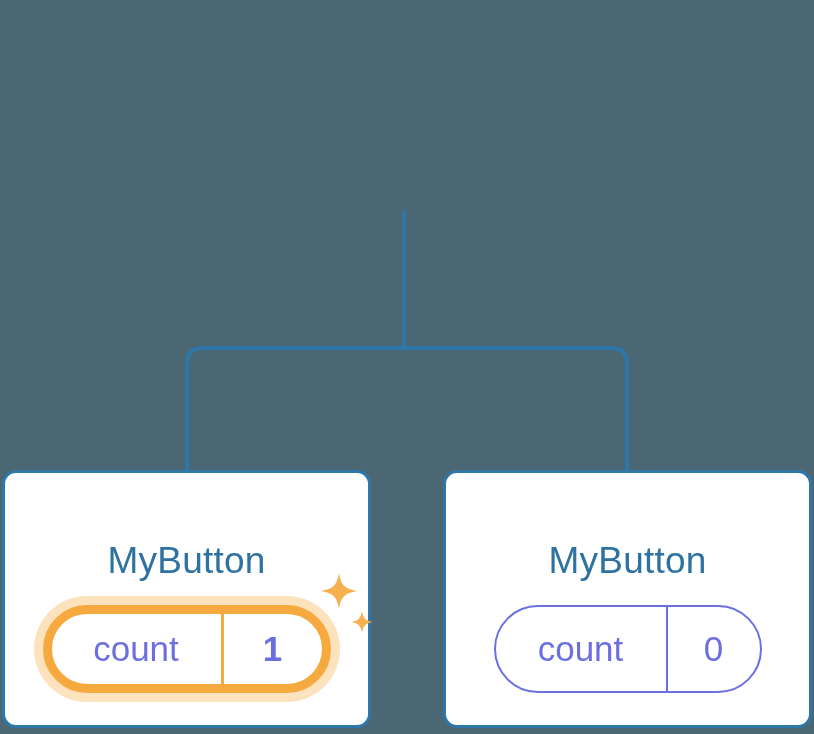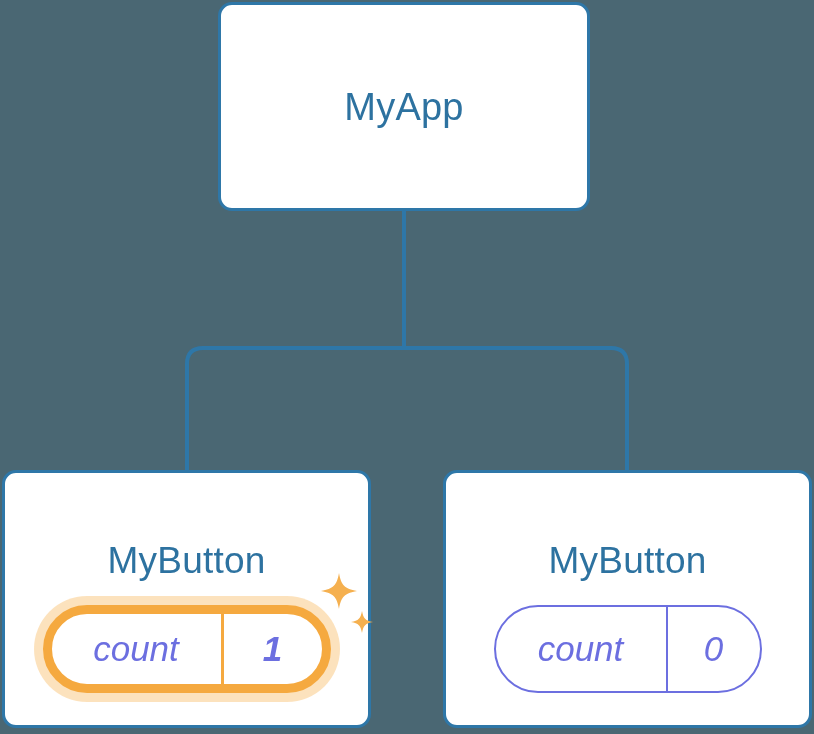--- a/index.html
+++ b/index.html
@@ -93,21 +93,20 @@
 
   .pill {
     position: relative;
     display: flex;
     align-items: stretch;
     height: 88px;
     border-radius: 44px;
     background: #ffffff;
     box-sizing: border-box;
     overflow: hidden;
-    font-style: italic;
   }
 
   .pill-plain {
     border: 2px solid #6c6fe0;
     width: 268px;
   }
 
   .pill-highlight {
     border: 9px solid #f5a93f;
     width: 288px;
@@ -159,23 +158,20 @@
 
 <div id="stage">
 
   <svg id="connectors" viewBox="0 0 814 734" width="814" height="734" fill="none">
 
     <path d="M404 211 L404 348" stroke="#2e77a8" stroke-width="4" stroke-linecap="butt"></path>
 
     <path d="M187 470 L187 364 Q187 348 203 348 L611 348 Q627 348 627 364 L627 470" stroke="#2e77a8" stroke-width="4" stroke-linecap="butt" stroke-linejoin="round"></path>
   </svg>
 
-  <div class="node node-root">
-    <div class="node-title">MyApp</div>
-  </div>
 
   <div class="node node-child-left">
     <div class="node-title">MyButton</div>
 
     <div class="pill-wrap">
       <div class="pill pill-highlight">
         <div class="pill-key">count</div>
         <div class="pill-val">1</div>
       </div>
 

